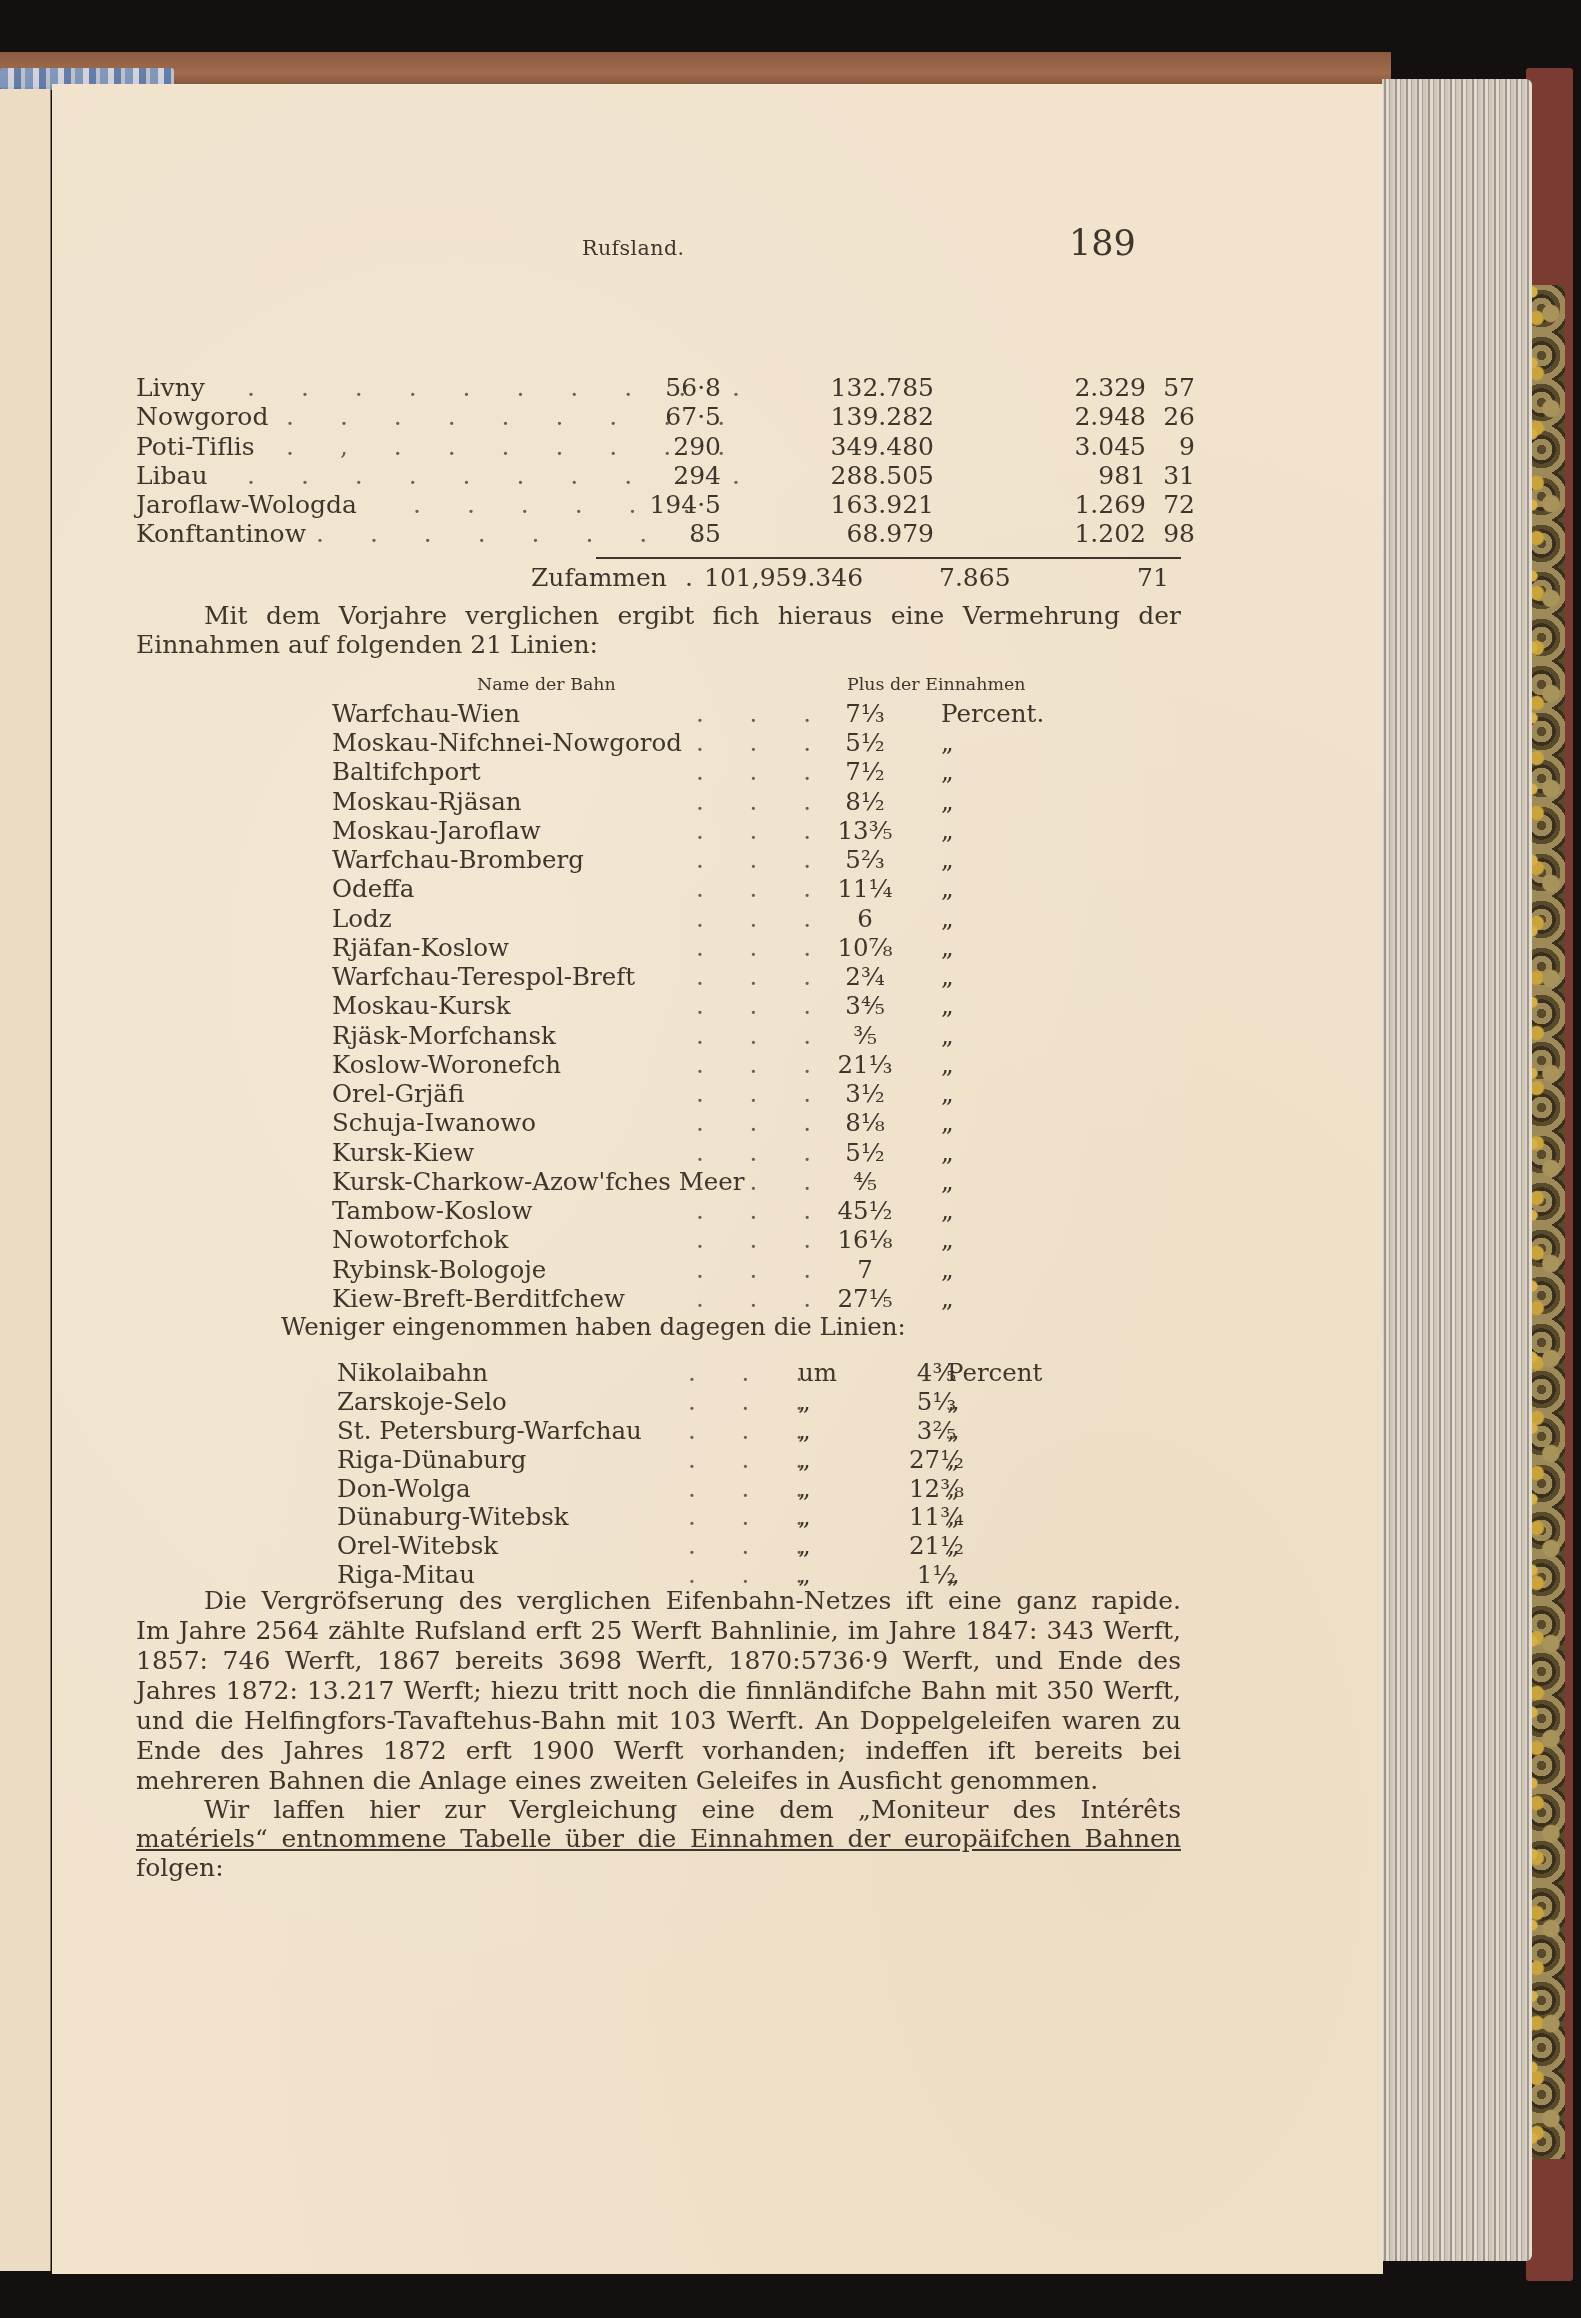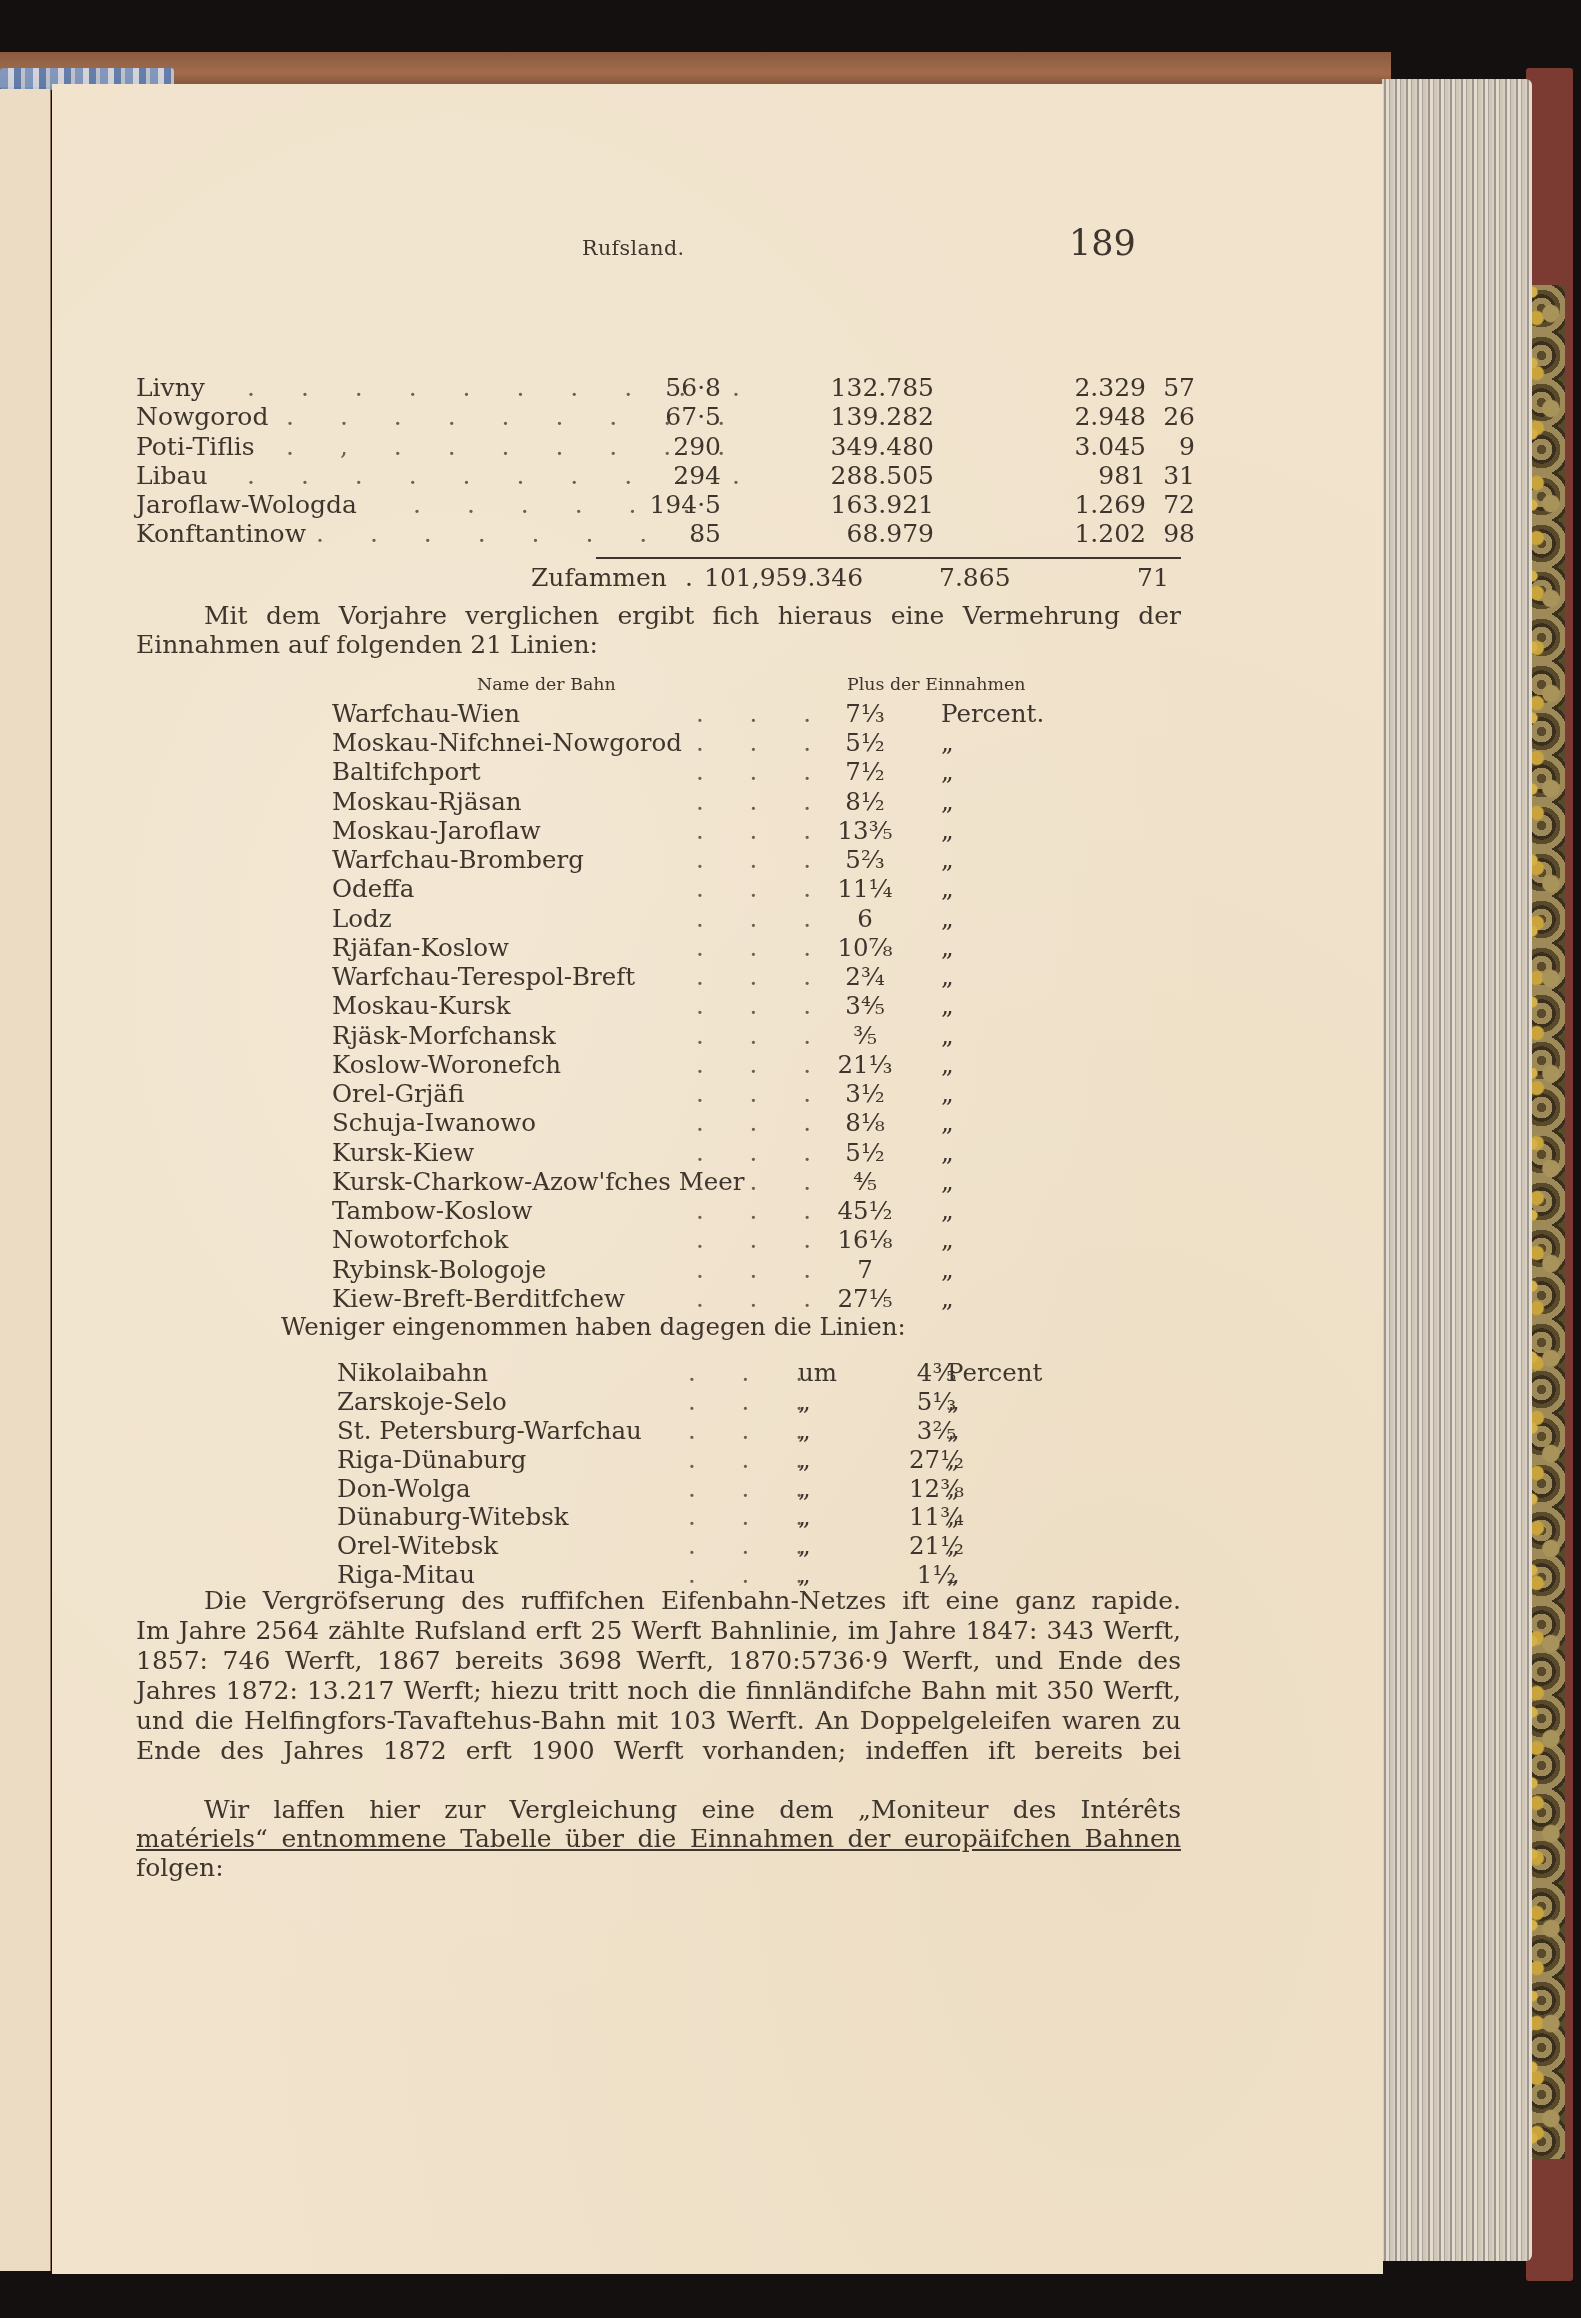--- a/index.html
+++ b/index.html
@@ -344,26 +344,27 @@
             <span class="dec-name">Riga-Mitau</span>
             <span class="dots" style="left:688px;">. . .</span>
             <span class="dec-um">„</span>
             <span class="dec-num">1½</span>
             <span class="dec-unit" style="left:947px;">„</span>
           </div>
         </div>
     </div>
 
     <div class="para indent" style="top:1586px; line-height:30px;">
-      <span class="line">Die Vergröfserung des ruffifchen Eifenbahn-Netzes ift eine ganz rapide.</span>
+      <span class="line">Die Vergröfserung des verglichen Eifenbahn-Netzes ift eine ganz rapide.</span>
       <span class="line" style="text-indent:0;">Im Jahre 2564 zählte Rufsland erft 25 Werft Bahnlinie, im Jahre 1847: 343 Werft,</span>
       <span class="line" style="text-indent:0;">1857: 746 Werft, 1867 bereits 3698 Werft, 1870:5736·9 Werft, und Ende des</span>
       <span class="line" style="text-indent:0;">Jahres 1872: 13.217 Werft; hiezu tritt noch die finnländifche Bahn mit 350 Werft,</span>
       <span class="line" style="text-indent:0;">und die Helfingfors-Tavaftehus-Bahn mit 103 Werft. An Doppelgeleifen waren zu</span>
       <span class="line" style="text-indent:0;">Ende des Jahres 1872 erft 1900 Werft vorhanden; indeffen ift bereits bei</span>
+      <span class="line last" style="text-indent:0;">mehreren Bahnen die Anlage eines zweiten Geleifes in Ausficht genommen.</span>
     </div>
 
     <div class="para indent" style="top:1795px;">
       <span class="line">Wir laffen hier zur Vergleichung eine dem „Moniteur des Intérêts</span>
       <span class="line" style="text-indent:0;text-decoration:underline;">matériels“ entnommene Tabelle über die Einnahmen der europäifchen Bahnen</span>
       <span class="line last" style="text-indent:0;">folgen:</span>
     </div>
 
   </div>
 </div>

